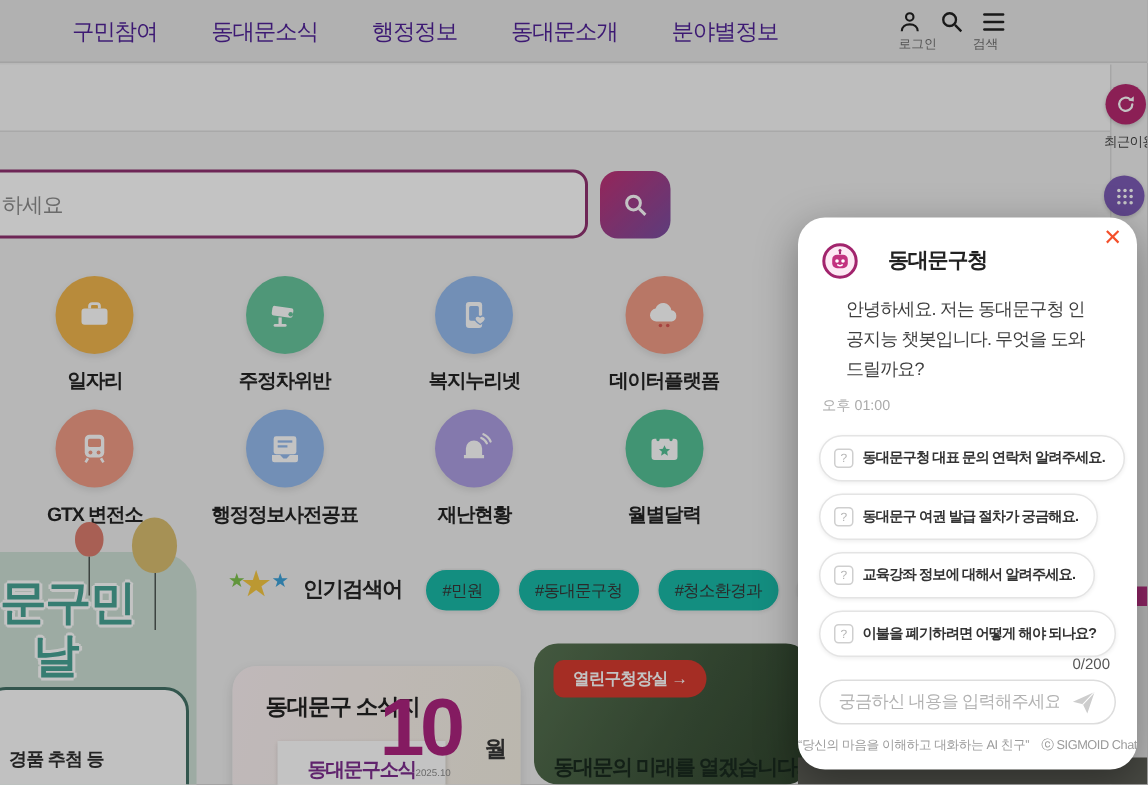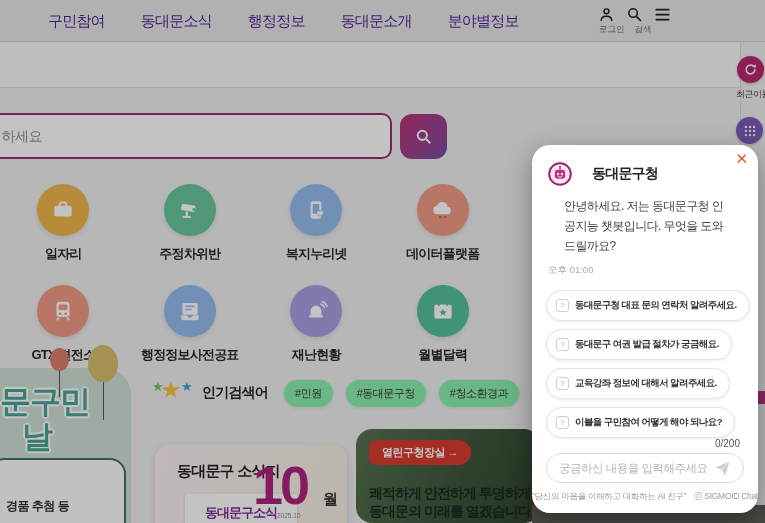--- a/index.html
+++ b/index.html
@@ -10,21 +10,21 @@
     font-family:"Liberation Sans","DejaVu Sans",sans-serif;
     -webkit-font-smoothing:antialiased;
   }
   
   .topbar { position:absolute; left:0; top:0; width:765px; height:42px; background:#e7e7e7; border-bottom:1px solid #d4d4d4; }
   .nav { position:absolute; left:48px; top:0; height:42px; display:flex; align-items:center; gap:36px; }
   .nav .nav-item { font-size:15px; font-weight:400; color:#4c1d95; letter-spacing:-0.8px; cursor:pointer; }
   .util { position:absolute; left:598px; top:6px; }
   .util-icons { display:flex; align-items:center; gap:11px; }
   .util-icons svg { display:block; cursor:pointer; }
-  .util-labels { display:flex; gap:10px; margin-top:1px; margin-left:1px; font-size:8.5px; color:#6a6a6a; }
+  .util-labels { display:flex; gap:24px; margin-top:1px; margin-left:1px; font-size:8.5px; color:#6a6a6a; }
   .subband { position:absolute; left:0; top:43px; width:740px; height:45px; background:#f8f8f8; border-bottom:1px solid #dcdcdc; }
   .vdivider { position:absolute; left:740px; top:43px; width:1px; height:480px; background:#d9d9d9; }
 
   .rail-btn { position:absolute; width:27px; height:27px; border-radius:50%; display:flex; align-items:center; justify-content:center; cursor:pointer; box-shadow:0 1px 3px rgba(0,0,0,.2); }
   .rail-recent { left:737px; top:56px; background:#b5256d; }
   .rail-grid   { left:736px; top:117px; background:#7a58b5; }
   .rail-label { position:absolute; left:736px; top:88px; font-size:9px; color:#3d3d3d; white-space:nowrap; letter-spacing:-0.5px; }
 
   .search-input {
     position:absolute; left:-105px; top:113px; width:497px; height:46px;
@@ -33,34 +33,34 @@
     font-family:inherit;
   }
   .search-input::placeholder { color:#8a8a8a; letter-spacing:-0.5px; }
   .search-btn {
     position:absolute; left:400px; top:114px; width:47px; height:45px;
     border:none; border-radius:12px; cursor:pointer;
     background:linear-gradient(135deg,#b93077 10%,#7a4a9e 95%);
     display:flex; align-items:center; justify-content:center;
   }
 
-  .ql-grid { position:absolute; left:0; top:184px; width:506px; display:grid; grid-template-columns:repeat(4,126.5px); row-gap:24px; }
+  .ql-grid { position:absolute; left:0; top:184px; width:506px; display:grid; grid-template-columns:repeat(4,126.5px); row-gap:12px; }
   .ql { display:flex; flex-direction:column; align-items:center; cursor:pointer; }
   .ql-circle { width:52px; height:52px; border-radius:50%; display:flex; align-items:center; justify-content:center; box-shadow:0 2px 5px rgba(0,0,0,.10); }
   .ql-label { margin-top:9px; height:16px; font-size:13px; font-weight:700; color:#1f1f1f; letter-spacing:-0.8px; white-space:nowrap; }
 
   .pop { position:absolute; left:152px; top:378px; display:flex; align-items:center; }
   .pop-stars { position:relative; width:42px; height:30px; }
   .pop-stars .st { position:absolute; line-height:1; }
   .st-y { left:8px; top:0px; font-size:24px; color:#f5c63e; }
   .st-g { left:0px; top:2px; font-size:13px; color:#7cc24a; }
   .st-b { left:29px; top:2px; font-size:13px; color:#3aa0d8; }
   .pop-label { margin-left:8px; font-size:14px; font-weight:700; color:#222; letter-spacing:-0.8px; }
   .pop-tags { display:flex; gap:11px; margin-left:15px; }
-  .tag { background:#86efac; border:1px solid #e3e3e3; border-radius:15px; padding:6px 11px; font-size:11px; color:#333; letter-spacing:-0.5px; white-space:nowrap; cursor:pointer; box-shadow:0 1px 2px rgba(0,0,0,.05); }
+  .tag { background:#14b8a6; border:1px solid #e3e3e3; border-radius:15px; padding:6px 11px; font-size:11px; color:#333; letter-spacing:-0.5px; white-space:nowrap; cursor:pointer; box-shadow:0 1px 2px rgba(0,0,0,.05); }
 
   
   .poster { position:absolute; left:-62px; top:368px; width:193px; height:160px; background:#ccdfd4; border-radius:0 26px 0 0; cursor:pointer; }
   .balloon { position:absolute; border-radius:50% 50% 48% 48%; }
   .balloon-red { left:50px; top:348px; width:19px; height:23px; background:#db7a6b; }
   .balloon-yellow { left:88px; top:345px; width:30px; height:37px; background:#d8bc6c; }
   .bstring { position:absolute; width:1px; background:#4b5450; }
   .bs1 { left:59px; top:371px; height:26px; }
   .bs2 { left:103px; top:382px; height:38px; }
   .poster-title { position:absolute; left:0px; top:386px; font-size:31px; font-weight:800; color:#45a293; letter-spacing:-1px; line-height:1.0;
@@ -301,21 +301,21 @@
 
     </div>
     <div class="news-num">10</div>
     <div class="news-suffix">월</div>
     <div class="news-issue">2025.10</div>
   </div>
 
   <div class="mayor">
     <div class="mayor-badge">열린구청장실  →</div>
     <div class="mayor-head">
-      <span>쾌적하게 안전하게 투명하게</span><br>
+      <br>
       <span>동대문의 미래를 열겠습니다.</span>
     </div>
   </div>
 
   <div class="edge-frag"></div>
   <div class="bottom-strip"></div>
 
   <div class="dim"></div>
 
   <div class="chat">
@@ -342,21 +342,21 @@
       <button class="sug">
         <span class="sug-q">?</span>
         <span class="sug-label">동대문구 여권 발급 절차가 궁금해요.</span>
       </button>
       <button class="sug">
         <span class="sug-q">?</span>
         <span class="sug-label">교육강좌 정보에 대해서 알려주세요.</span>
       </button>
       <button class="sug">
         <span class="sug-q">?</span>
-        <span class="sug-label">이불을 구민참여 어떻게 해야 되나요?</span>
+        <span class="sug-label">이불을 폐기하려면 어떻게 해야 되나요?</span>
       </button>
     </div>
     <div class="chat-spacer"></div>
     <div class="chat-counter">0/200</div>
     <div class="chat-inputrow">
       <input class="chat-input" type="text" placeholder="궁금하신 내용을 입력해주세요" style="">
       <button class="chat-send">
         <svg width="17" height="17" viewBox="0 0 20 20" fill="#cdcdcd">
             <path d="M1.5 9.2 18.5 1.5 12.8 18.5 9.3 11.2z"></path>
             <path d="M9.3 11.2 18.5 1.5" stroke="#fff" stroke-width="0.8"></path>

